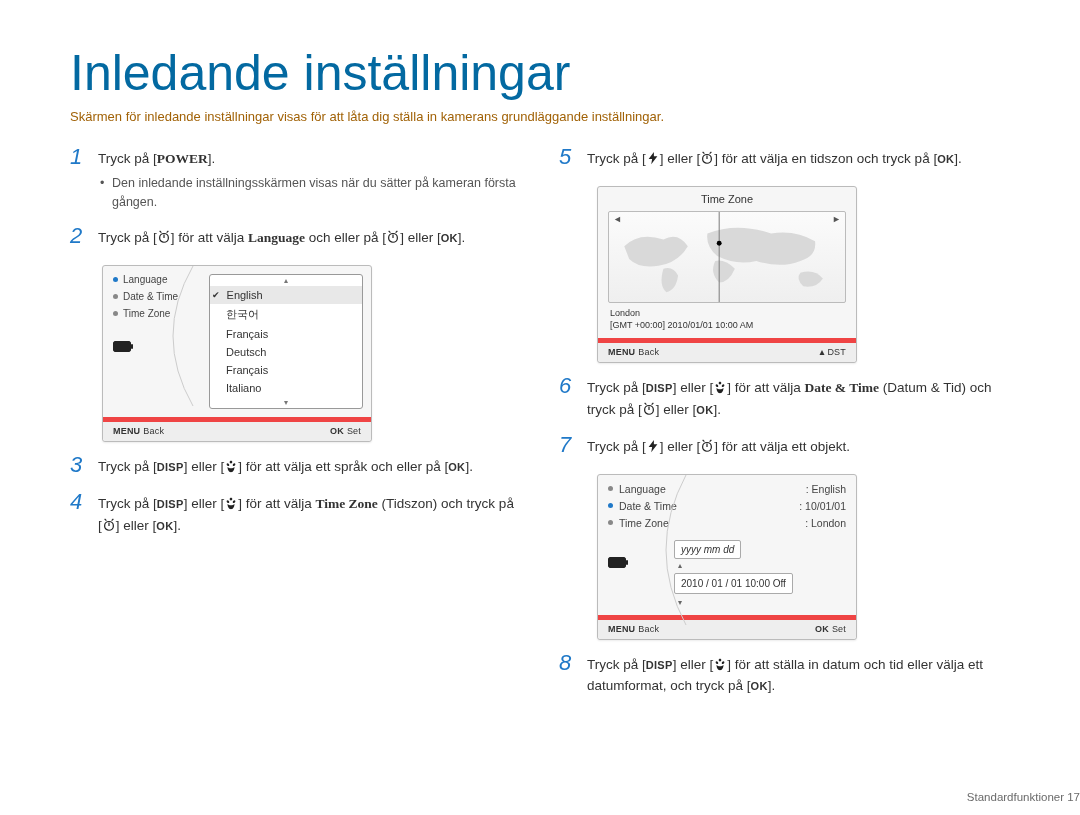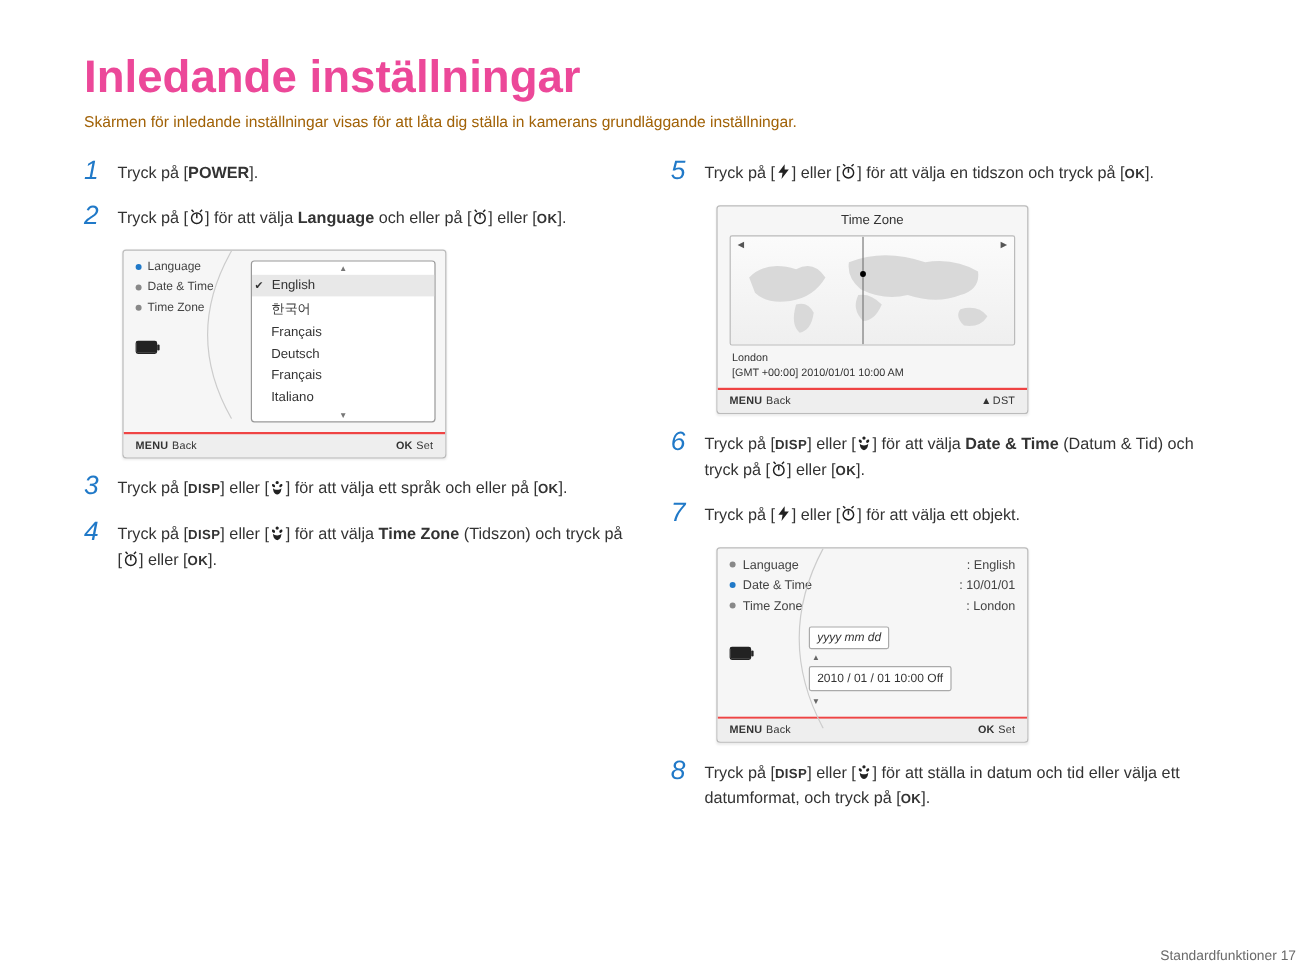--- a/index.html
+++ b/index.html
@@ -6,23 +6,23 @@
     body {
       width: 1080px;
       height: 815px;
       background: #ffffff;
       font-family: Arial, Helvetica, sans-serif;
       color: #333;
       padding: 44px 70px 38px 70px;
       position: relative;
     }
     .title {
-      font-size: 38px;
-      color: #ec4899;
-      font-weight: 700;
+      font-size: 50px;
+      color: #0369a1;
+      font-weight: 400;
       margin-bottom: 6px;
     }
     .subtitle {
       font-size: 13px;
       color: #a16207;
       margin-bottom: 22px;
       line-height: 1.4;
     }
     .columns {
       display: flex;
@@ -44,21 +44,21 @@
       font-size: 22px;
       font-style: italic;
       color: #2079c8;
       font-weight: 400;
     }
     .step-text {
       font-size: 13.5px;
       line-height: 1.6;
       color: #333;
     }
-    .step-text .bold { font-weight: 700; }
+    .step-text .bold { font-weight: 700; font-family: Liberation Serif, serif; }
     .bullet-sub {
       margin-top: 4px;
       padding-left: 14px;
       position: relative;
       font-size: 12.5px;
       color: #555;
       line-height: 1.5;
     }
     .bullet-sub::before {
       content: "•";
@@ -146,21 +146,21 @@
       content: "✔";
       font-size: 9px;
       margin-right: 2px;
     }
     .lang-list .row.sel-no::before { content:""; width:9px; display:inline-block; }
     .lang-list .chev { text-align:center; font-size:8px; color:#777; padding:1px 0; }
     .cs-footer {
       display: flex;
       justify-content: space-between;
       padding: 4px 10px 5px 10px;
-      border-top: 2px solid #ef4444;
+      border-top: 5px solid #ef4444;
       background: #eee;
       font-size: 9px;
       font-weight: 700;
       letter-spacing: 0.2px;
       color: #333;
       border-radius: 0 0 3px 3px;
     }
     .cs-footer span.lbl { font-weight:400; margin-left:3px; }
 
     
@@ -245,20 +245,21 @@
 
 <div class="columns">
 
   <div class="col">
 
     <div class="step">
       <div class="step-num">1</div>
       <div class="step-text">
         <span>Tryck på [</span><span class="bold">POWER</span><span>].</span>
       </div>
+      <div class="bullet-sub">Den inledande inställningsskärmen visas när du sätter på kameran första gången.</div>
     </div>
 
     <div class="step">
       <div class="step-num">2</div>
       <div class="step-text">
         <span>Tryck på [</span><svg class="icon-inline" viewBox="0 0 16 16">
             <circle cx="8" cy="9" r="5" fill="none" stroke="#222" stroke-width="1.4"></circle>
             <path d="M8 9 L8 5" stroke="#222" stroke-width="1.4"></path>
             <path d="M5 3 L3 1 M11 3 L13 1" stroke="#222" stroke-width="1.4"></path>
           </svg><span>] för att välja </span><span class="bold">Language</span><span> och eller på [</span><svg class="icon-inline" viewBox="0 0 16 16">

